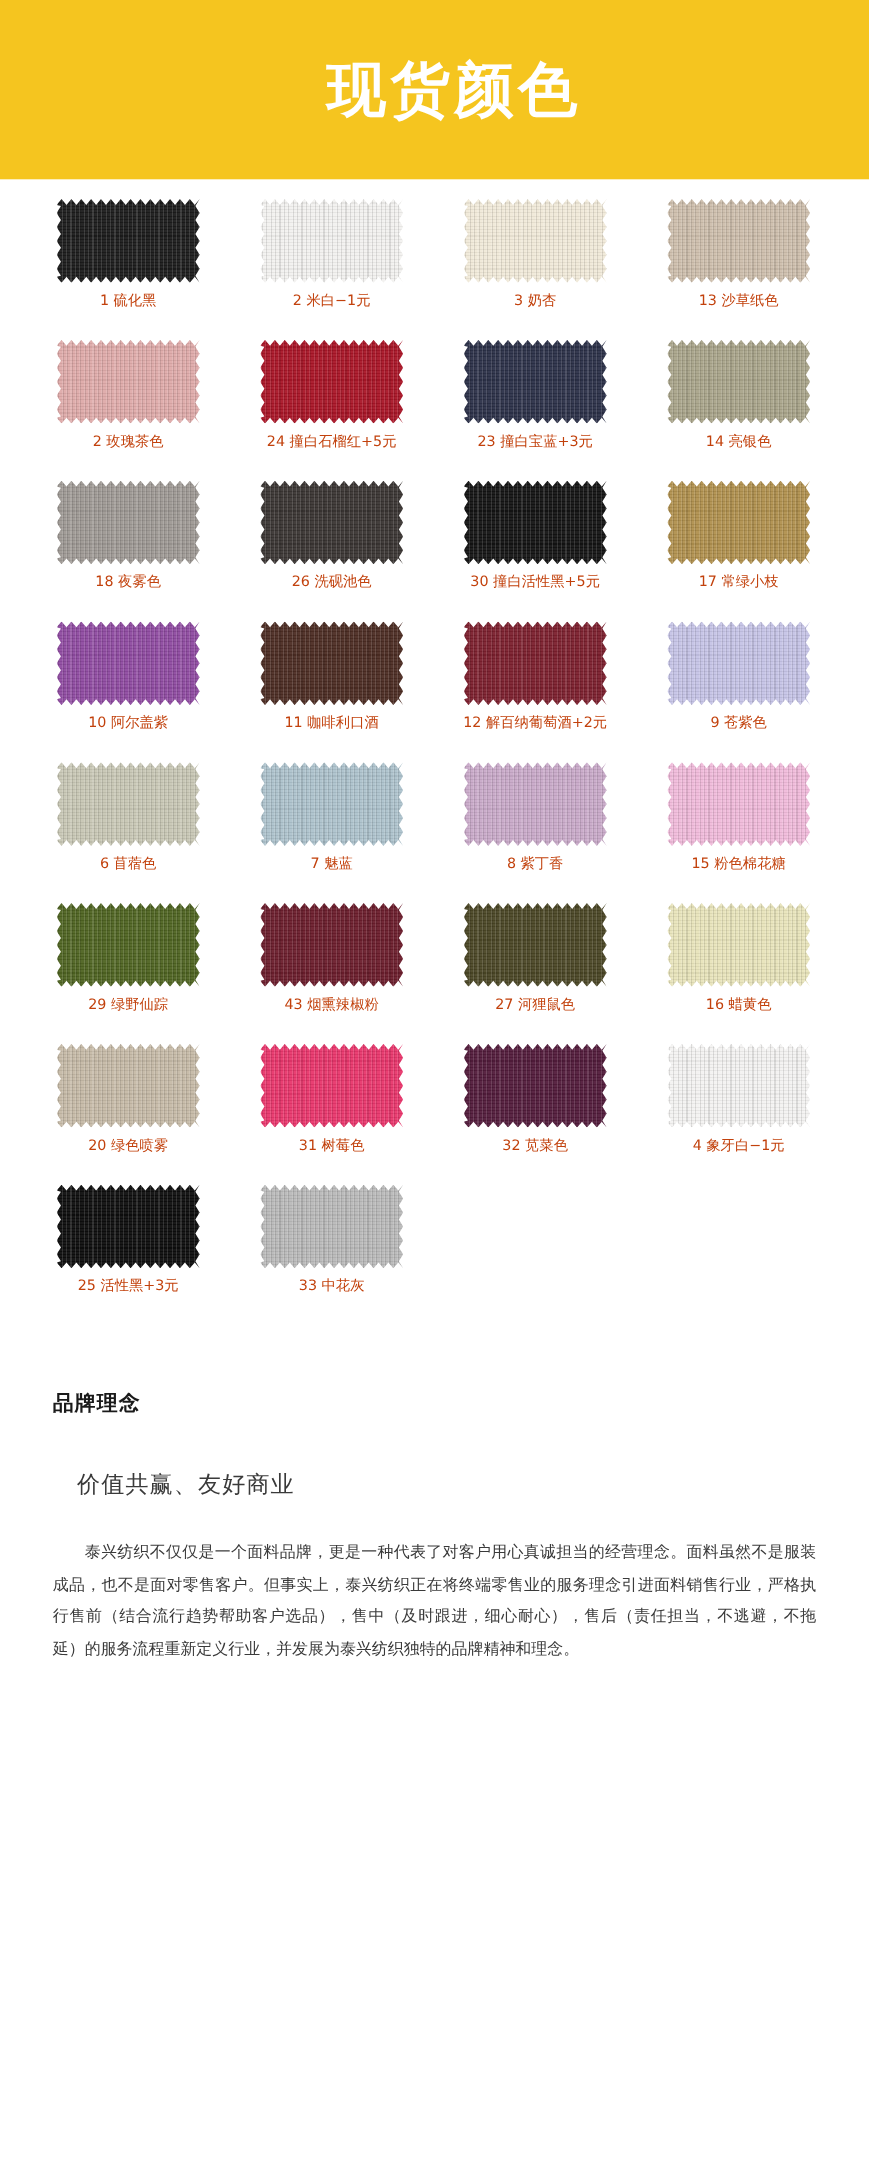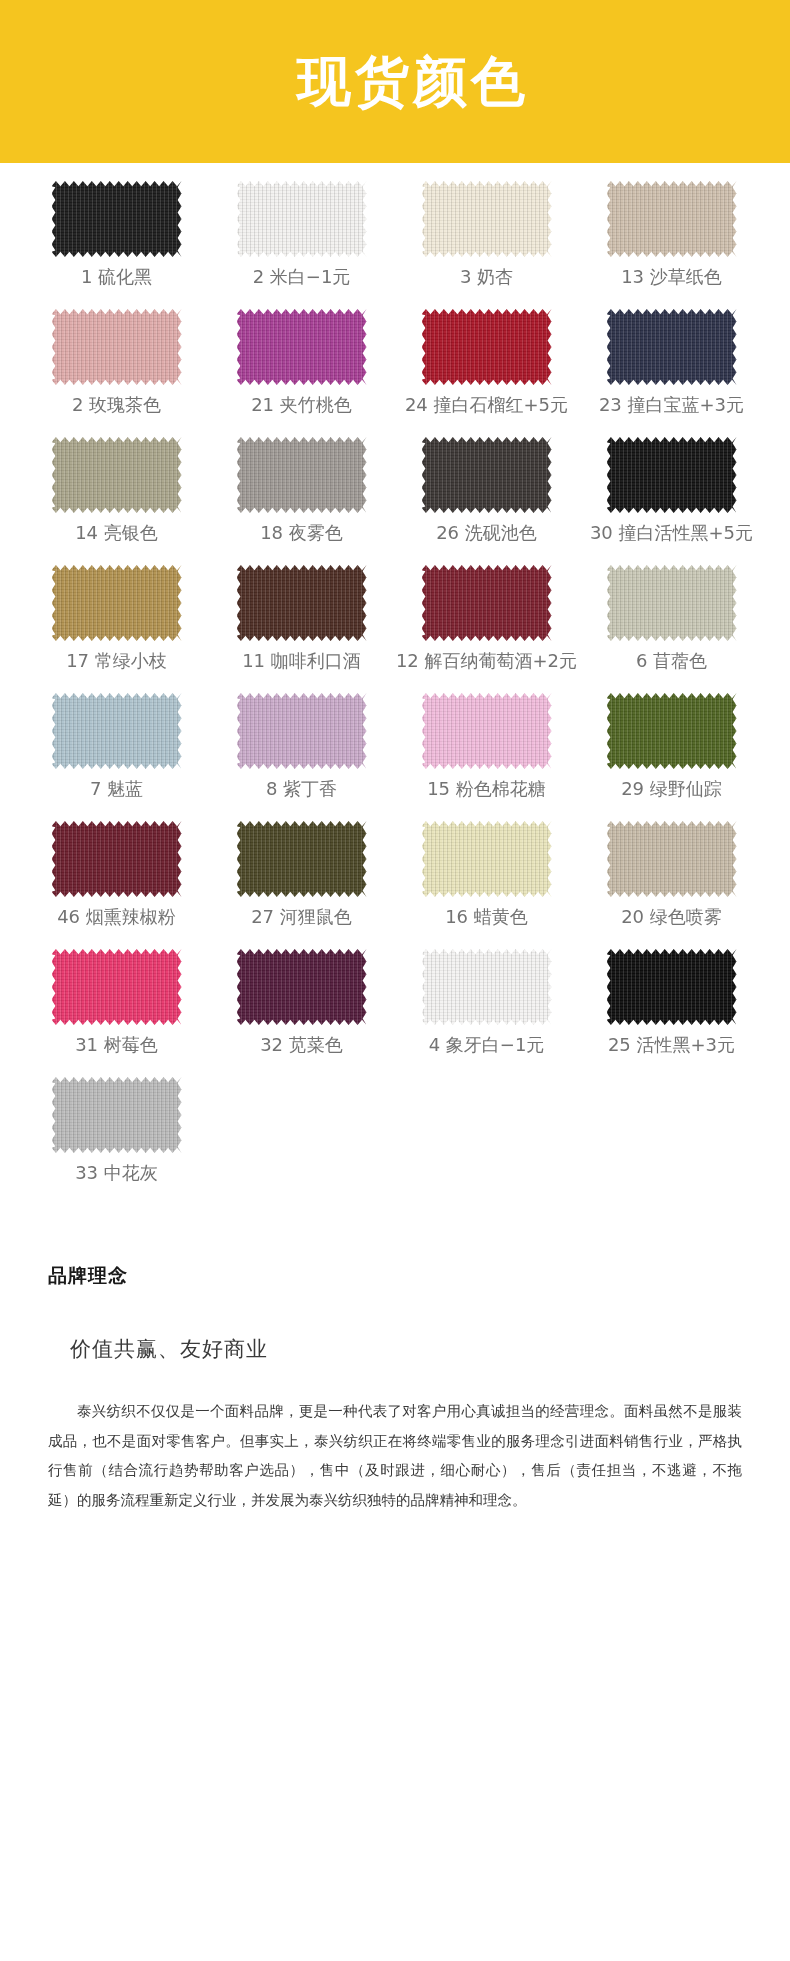--- a/index.html
+++ b/index.html
@@ -88,22 +88,22 @@
       repeating-linear-gradient(90deg,
         rgba(255,255,255,0.13) 0px, rgba(255,255,255,0.13) 1px,
         rgba(0,0,0,0.10) 1px, rgba(0,0,0,0.10) 2px,
         rgba(255,255,255,0.00) 2px, rgba(255,255,255,0.00) 4px),
       repeating-linear-gradient(0deg,
         rgba(0,0,0,0.05) 0px, rgba(0,0,0,0.05) 1px,
         rgba(255,255,255,0.05) 1px, rgba(255,255,255,0.05) 3px);
   }
   .swatch-label {
     margin-top: 9px;
-    font-size: 18px;
-    color: #737373;
+    font-size: 13px;
+    color: #c2410c;
     line-height: 1.2;
     white-space: nowrap;
     font-family: "DejaVu Sans", "Liberation Sans", sans-serif;
   }
 
   
   .brand {
     padding: 60px 48px 0 48px;
   }
   .brand-heading {
@@ -164,26 +164,20 @@
       <div class="swatch-label">13 沙草纸色</div>
     </div>
     <div class="swatch-cell">
       <div class="swatch-wrap">
         <div class="swatch" style="background-color: rgb(222, 170, 169);"></div>
       </div>
       <div class="swatch-label">2 玫瑰茶色</div>
     </div>
     <div class="swatch-cell">
       <div class="swatch-wrap">
-        <div class="swatch" style="background-color: rgb(165, 60, 147);"></div>
-      </div>
-      <div class="swatch-label">21 夹竹桃色</div>
-    </div>
-    <div class="swatch-cell">
-      <div class="swatch-wrap">
         <div class="swatch" style="background-color: rgb(169, 21, 39);"></div>
       </div>
       <div class="swatch-label">24 撞白石榴红+5元</div>
     </div>
     <div class="swatch-cell">
       <div class="swatch-wrap">
         <div class="swatch" style="background-color: rgb(43, 48, 72);"></div>
       </div>
       <div class="swatch-label">23 撞白宝蓝+3元</div>
     </div>
@@ -212,32 +206,44 @@
       <div class="swatch-label">30 撞白活性黑+5元</div>
     </div>
     <div class="swatch-cell">
       <div class="swatch-wrap">
         <div class="swatch" style="background-color: rgb(176, 144, 78);"></div>
       </div>
       <div class="swatch-label">17 常绿小枝</div>
     </div>
     <div class="swatch-cell">
       <div class="swatch-wrap">
+        <div class="swatch" style="background-color: rgb(142, 74, 160);"></div>
+      </div>
+      <div class="swatch-label">10 阿尔盖紫</div>
+    </div>
+    <div class="swatch-cell">
+      <div class="swatch-wrap">
         <div class="swatch" style="background-color: rgb(76, 44, 35);"></div>
       </div>
       <div class="swatch-label">11 咖啡利口酒</div>
     </div>
     <div class="swatch-cell">
       <div class="swatch-wrap">
         <div class="swatch" style="background-color: rgb(123, 31, 45);"></div>
       </div>
       <div class="swatch-label">12 解百纳葡萄酒+2元</div>
     </div>
     <div class="swatch-cell">
       <div class="swatch-wrap">
+        <div class="swatch" style="background-color: rgb(197, 195, 230);"></div>
+      </div>
+      <div class="swatch-label">9 苍紫色</div>
+    </div>
+    <div class="swatch-cell">
+      <div class="swatch-wrap">
         <div class="swatch" style="background-color: rgb(199, 198, 180);"></div>
       </div>
       <div class="swatch-label">6 苜蓿色</div>
     </div>
     <div class="swatch-cell">
       <div class="swatch-wrap">
         <div class="swatch" style="background-color: rgb(173, 194, 204);"></div>
       </div>
       <div class="swatch-label">7 魅蓝</div>
     </div>
@@ -256,21 +262,21 @@
     <div class="swatch-cell">
       <div class="swatch-wrap">
         <div class="swatch" style="background-color: rgb(78, 99, 33);"></div>
       </div>
       <div class="swatch-label">29 绿野仙踪</div>
     </div>
     <div class="swatch-cell">
       <div class="swatch-wrap">
         <div class="swatch" style="background-color: rgb(107, 29, 44);"></div>
       </div>
-      <div class="swatch-label">46 烟熏辣椒粉</div>
+      <div class="swatch-label">43 烟熏辣椒粉</div>
     </div>
     <div class="swatch-cell">
       <div class="swatch-wrap">
         <div class="swatch" style="background-color: rgb(74, 70, 37);"></div>
       </div>
       <div class="swatch-label">27 河狸鼠色</div>
     </div>
     <div class="swatch-cell">
       <div class="swatch-wrap">
         <div class="swatch" style="background-color: rgb(232, 228, 187);"></div>

